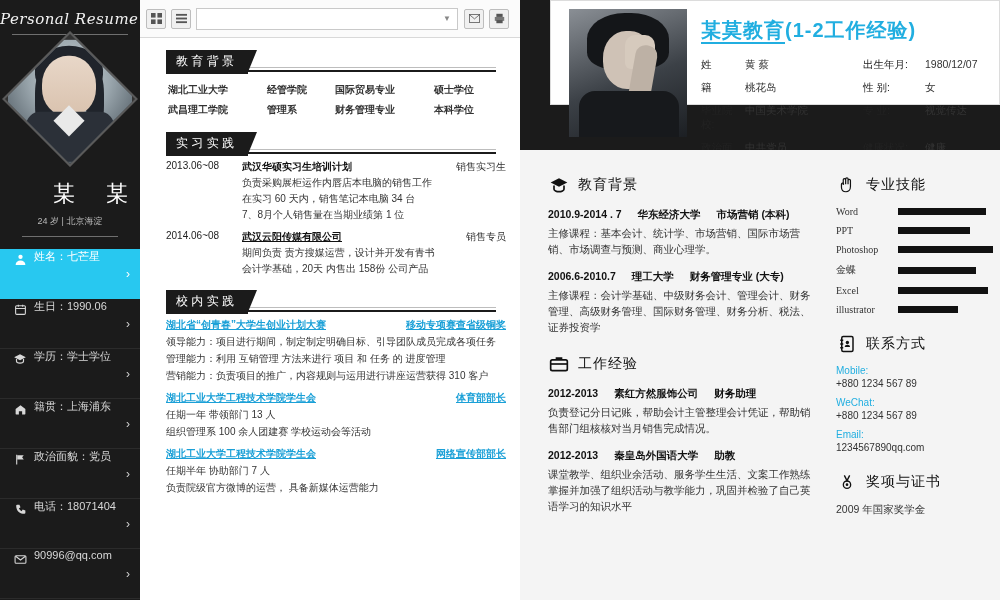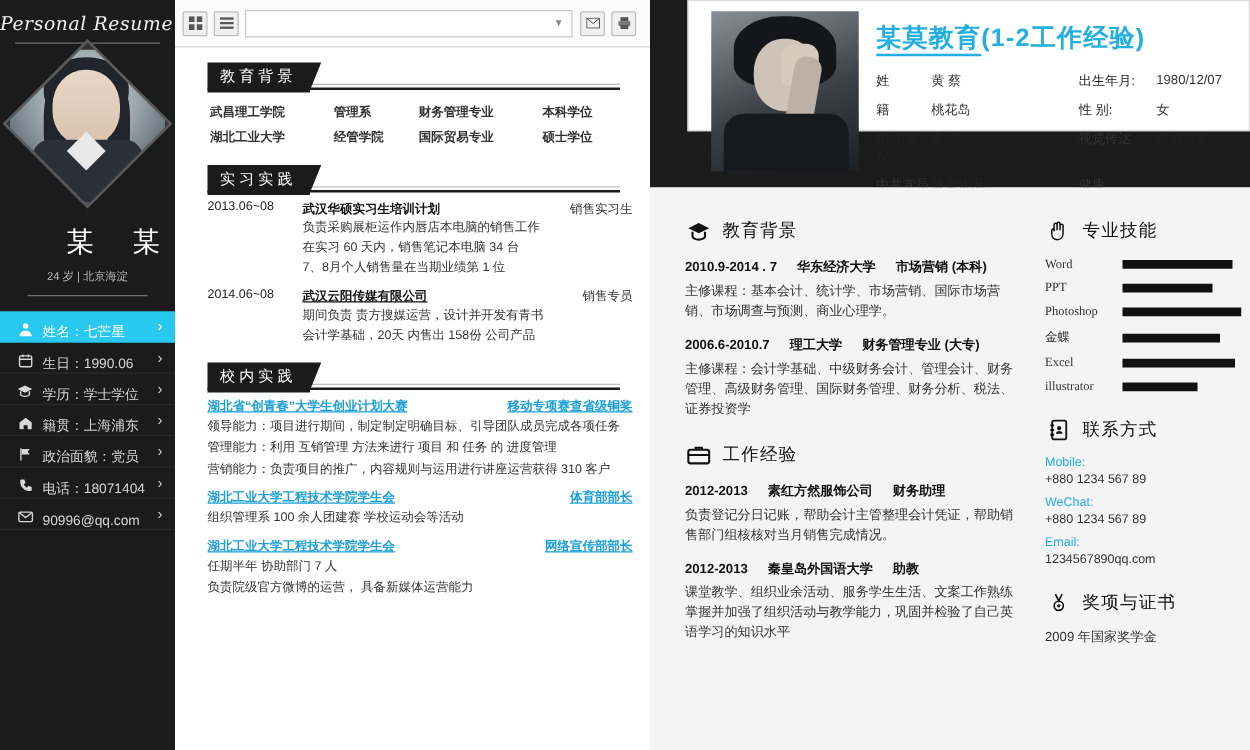--- a/index.html
+++ b/index.html
@@ -115,22 +115,22 @@
     color: #b9b9b9;
     margin-top: 6px;
   }
   .name-rule {
     width: 96px; height: 1px; background: #6f6f6f;
     margin: 8px auto 0 auto;
   }
   .info-list { margin-top: 12px; }
   .info-row {
     position: relative;
-    height: 25px;
-    display: flex; align-items: flex-end;
+    height: 50px;
+    display: flex; align-items: flex-start;
     border-bottom: 1px solid #2b2b2b;
     padding-left: 10px;
     font-size: 11px;
     color: #d8d8d8;
   }
   .info-row.active {
     background: #28c8f0;
     color: #ffffff;
     border-bottom: 1px solid #28c8f0;
   }
@@ -485,30 +485,30 @@
 
       <div class="sec-head">
         <span class="tab">教 育 背 景</span>
         <span class="bar"></span>
         <span class="bar2"></span>
       </div>
 
       <table class="edu-table">
         <tbody>
             <tr class="hdr">
+          <td>湖北工业大学</td>
+          <td>经管学院</td>
+          <td>国际贸易专业</td>
+          <td>硕士学位</td>
+        </tr>
+        <tr class="hdr">
           <td>武昌理工学院</td>
           <td>管理系</td>
           <td>财务管理专业</td>
           <td>本科学位</td>
-        </tr>
-        <tr class="hdr">
-          <td>湖北工业大学</td>
-          <td>经管学院</td>
-          <td>国际贸易专业</td>
-          <td>硕士学位</td>
         </tr>
       </tbody>
         </table>
 
       <div class="sec-head">
         <span class="tab">实 习 实 践</span>
         <span class="bar"></span>
         <span class="bar2"></span>
       </div>
 
@@ -540,20 +540,21 @@
 
       <div class="campus">
         <div>
           <div><span class="campus-right">移动专项赛查省级铜奖</span><span class="campus-title">湖北省“创青春”大学生创业计划大赛</span></div>
           <div class="campus-line">领导能力：项目进行期间，制定制定明确目标、引导团队成员完成各项任务</div>
           <div class="campus-line">管理能力：利用   互销管理  方法来进行 项目  和  任务  的  进度管理</div>
           <div class="campus-line">营销能力：负责项目的推广，内容规则与运用进行讲座运营获得 310 客户</div>
         </div>
         <div style="margin-top:8px;">
           <div><span class="campus-right">体育部部长</span><span class="campus-title">湖北工业大学工程技术学院学生会</span></div>
+          <div class="campus-line">任期一年      带领部门 13 人</div>
           <div class="campus-line">组织管理系 100 余人团建赛     学校运动会等活动</div>
         </div>
         <div style="margin-top:8px;">
           <div><span class="campus-right">网络宣传部部长</span><span class="campus-title">湖北工业大学工程技术学院学生会</span></div>
           <div class="campus-line">任期半年      协助部门 7 人</div>
           <div class="campus-line">负责院级官方微博的运营，  具备新媒体运营能力</div>
         </div>
       </div>
 
     </div>
@@ -583,20 +584,21 @@
           <div>黄  蔡</div>
           <div class="lbl">出生年月:</div>
           <div>1980/12/07</div>
 
           <div class="lbl">籍</div>
           <div>桃花岛</div>
           <div class="lbl">性    别:</div>
           <div>女</div>
 
           <div class="lbl">毕业院校:</div>
+          <div>中国美术学院</div>
           <div class="lbl">专    业:</div>
           <div>视觉传达</div>
 
           <div class="lbl">政治面貌:</div>
           <div>中共党员</div>
           <div class="lbl">健康状况:</div>
           <div>健康</div>
         </div>
       </div>
     </div>

